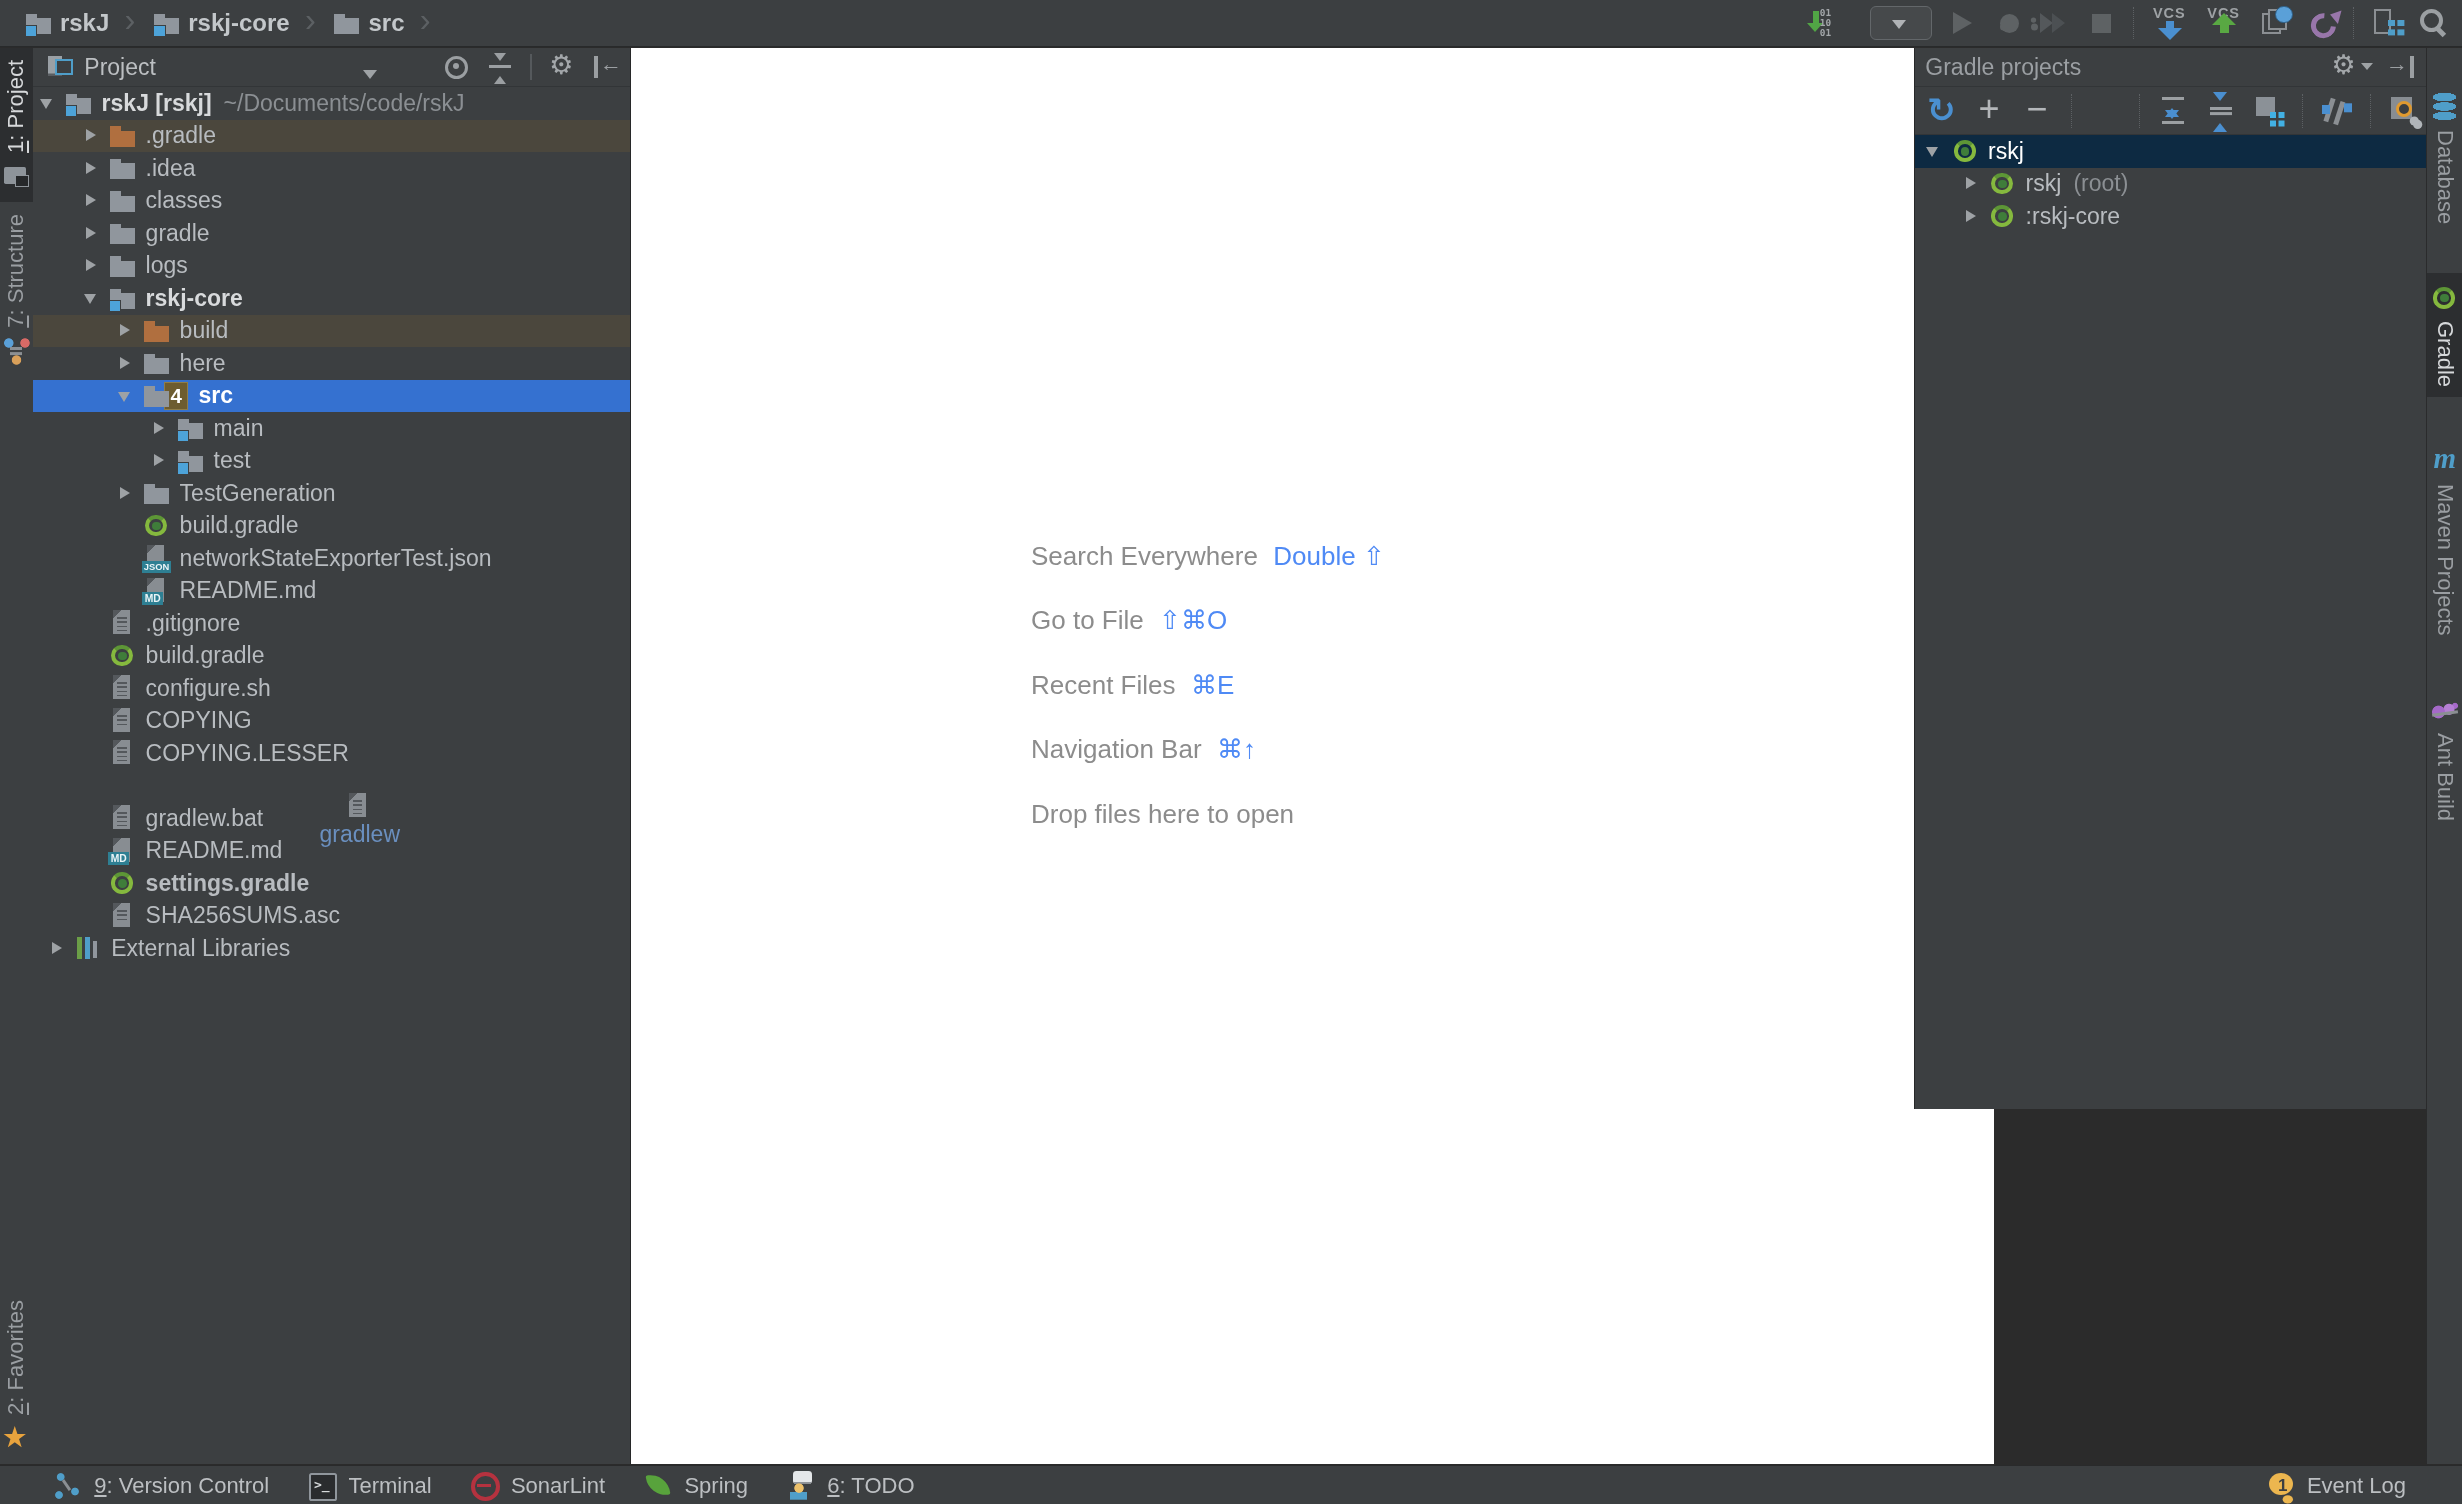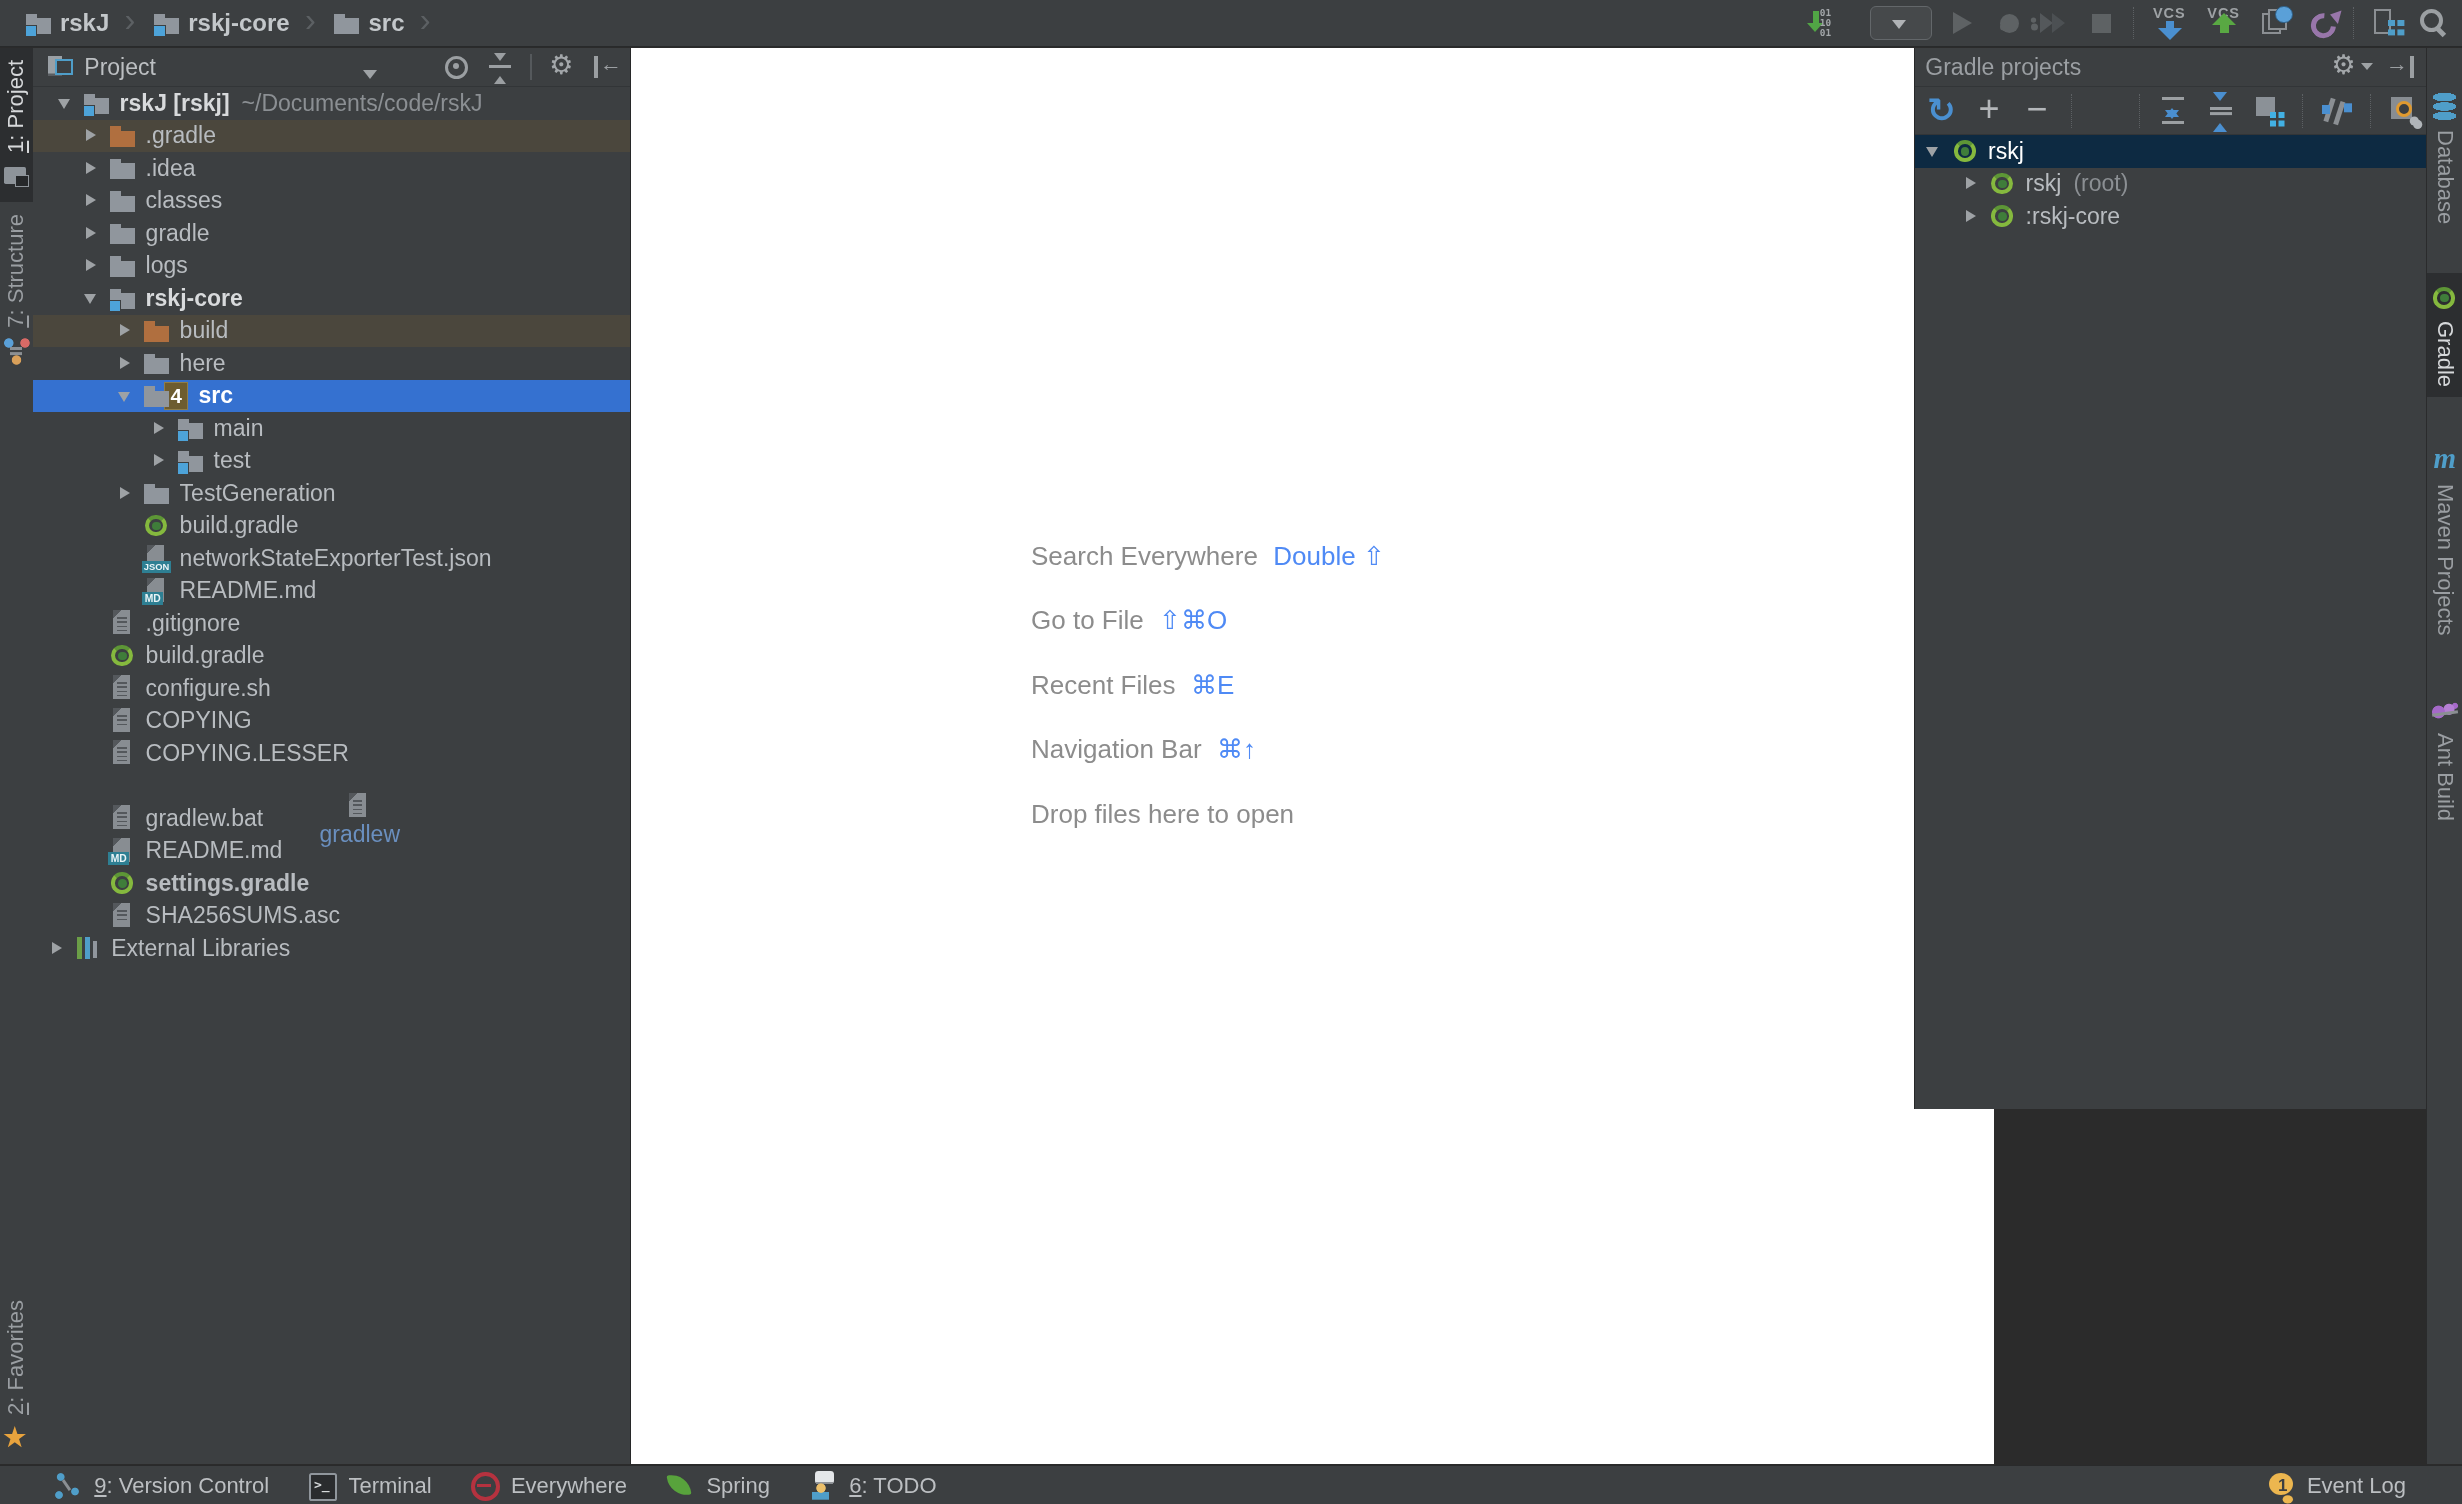--- a/index.html
+++ b/index.html
@@ -293,21 +293,21 @@
         </span>
       <span class="vsep"></span>
       <span class="gearwrap">
           <span class="hico ic-gear">⚙</span>
           <span class="ddown"></span>
         </span>
       <span class="hico ic-hide-l"></span>
     </span>
   </div>
   <div class="tree">
-      <div class="trow bold" style="padding-left: 22px;">
+      <div class="trow bold" style="padding-left: 4px;">
     <span class="arrow e"></span>
     <span class="ic ic-folder-module"></span>
 
     <span class="lbl">rskJ [rskj]</span>
     <span class="path">~/Documents/code/rskJ</span>
 
   </div>
       <div class="trow dim" style="padding-left: 48px;">
     <span class="arrow c"></span>
     <span class="ic ic-folder-excluded"></span>
@@ -601,21 +601,21 @@
     <span class="sic s-branch"></span>
     <span class="mn">9</span>
         <span class="lbl">: Version Control</span>
   </div>
       <div class="stitem">
     <span class="sic s-term"></span>
     <span class="lbl">Terminal</span>
   </div>
       <div class="stitem">
     <span class="sic s-sonar"></span>
-    <span class="lbl">Everywhere</span>
+    <span class="lbl">SonarLint</span>
   </div>
       <div class="stitem">
     <span class="sic s-spring"></span>
     <span class="lbl">Spring</span>
   </div>
       <div class="stitem">
     <span class="sic s-todo"></span>
     <span class="mn">6</span>
         <span class="lbl">: TODO</span>
   </div>

